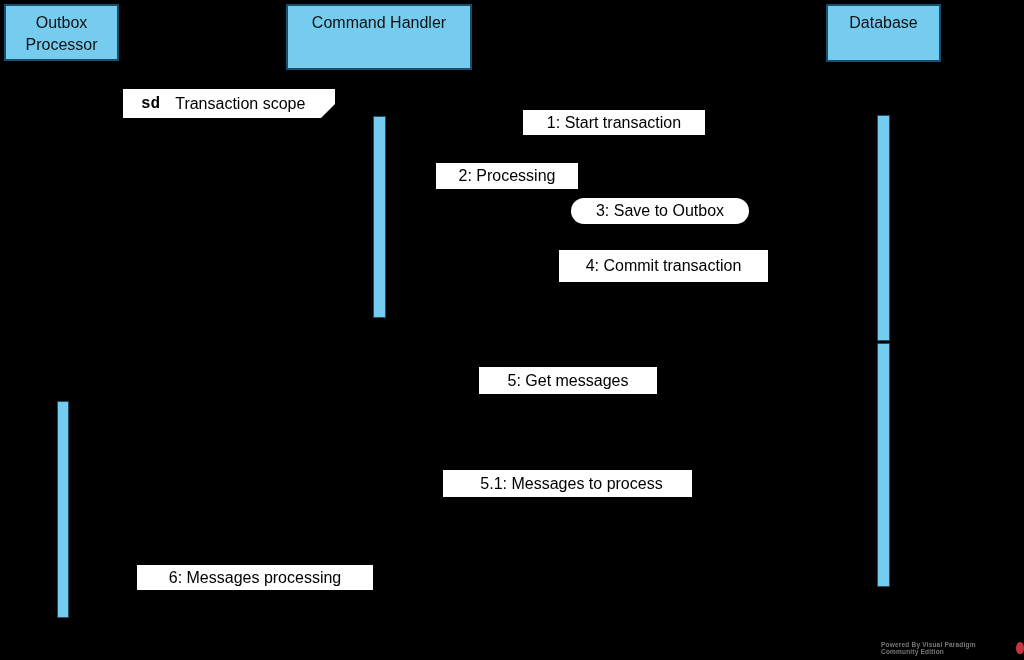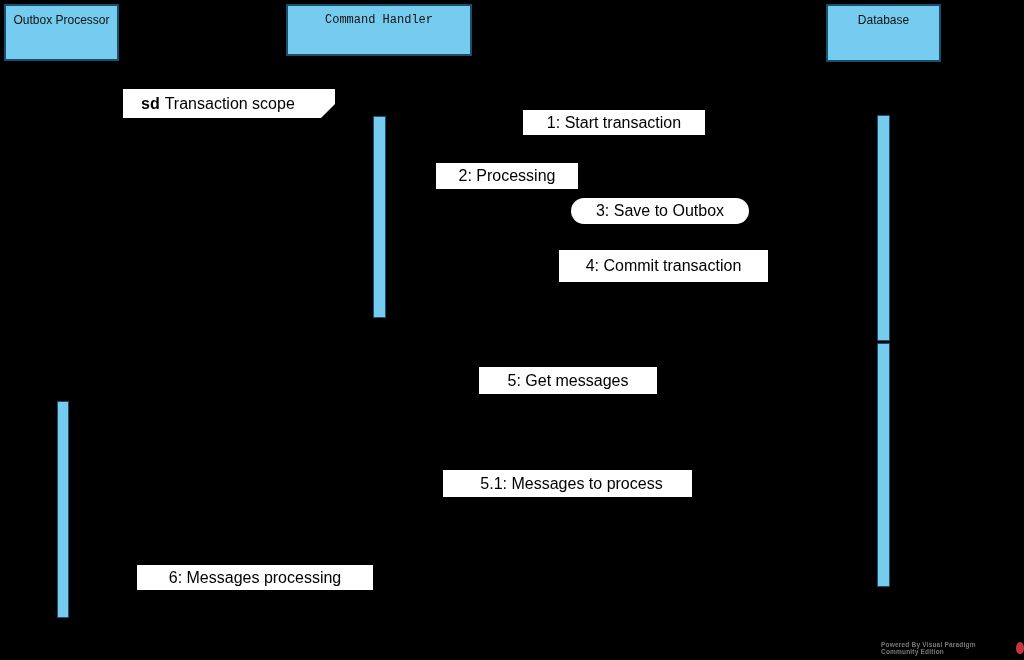--- a/index.html
+++ b/index.html
@@ -5,44 +5,44 @@
   html,body{margin:0;padding:0;background:#000;}
   .canvas{
     position:relative;width:1024px;height:660px;overflow:hidden;
     background:var(--background,#000);
     font-family:"Liberation Sans", sans-serif;
   }
   .actor{
     position:absolute;box-sizing:border-box;
     background:var(--shape-fill,#76CCEF);
     border:2px solid var(--shape-border,#17506E);
-    color:#111;font-size:12px;line-height:1.35;
+    color:#111;font-size:16px;line-height:1.35;
     display:flex;justify-content:center;text-align:center;
     padding-top:6px;
   }
   #p1{left:4px;top:4px;width:115px;height:57px;}
-  #p2{left:286px;top:4px;width:186px;height:52px;font-family:Liberation Mono, monospace;}
+  #p2{left:286px;top:4px;width:186px;height:66px;}
   #p3{left:826px;top:4px;width:115px;height:58px;}
   .bar{
     position:absolute;box-sizing:border-box;
     background:var(--shape-fill,#76CCEF);
     border:1px solid var(--shape-border,#17506E);
   }
   #bar-ch {left:373px;top:116px;width:13px;height:202px;}
   #bar-db1{left:877px;top:115px;width:13px;height:226px;}
   #bar-db2{left:877px;top:343px;width:13px;height:244px;}
   #bar-op {left:57px; top:401px;width:12px;height:217px;}
   .sd-label{
     position:absolute;left:123px;top:89px;width:212px;height:29px;
     background:var(--label-bg,#fff);color:var(--label-text,#000);
     clip-path:polygon(0 0,100% 0,100% 52%,93.4% 100%,0 100%);
     display:flex;align-items:center;font-size:16px;
     padding-left:18px;box-sizing:border-box;
   }
-  .sd-label .kw{font-weight:bold;margin-right:5px;}
+  .sd-label .kw{font-weight:bold;margin-right:15px;font-family:Liberation Mono, monospace;}
   .msg{
     position:absolute;background:var(--label-bg,#fff);
     color:var(--label-text,#000);font-size:16px;
     display:flex;align-items:center;justify-content:center;
     white-space:nowrap;box-sizing:border-box;
   }
   #m1{left:523px;top:110px;width:182px;height:25px;}
   #m2{left:436px;top:163px;width:142px;height:26px;}
   #m3{left:571px;top:198px;width:178px;height:26px;border-radius:13px;}
   #m4{left:559px;top:250px;width:209px;height:32px;}

